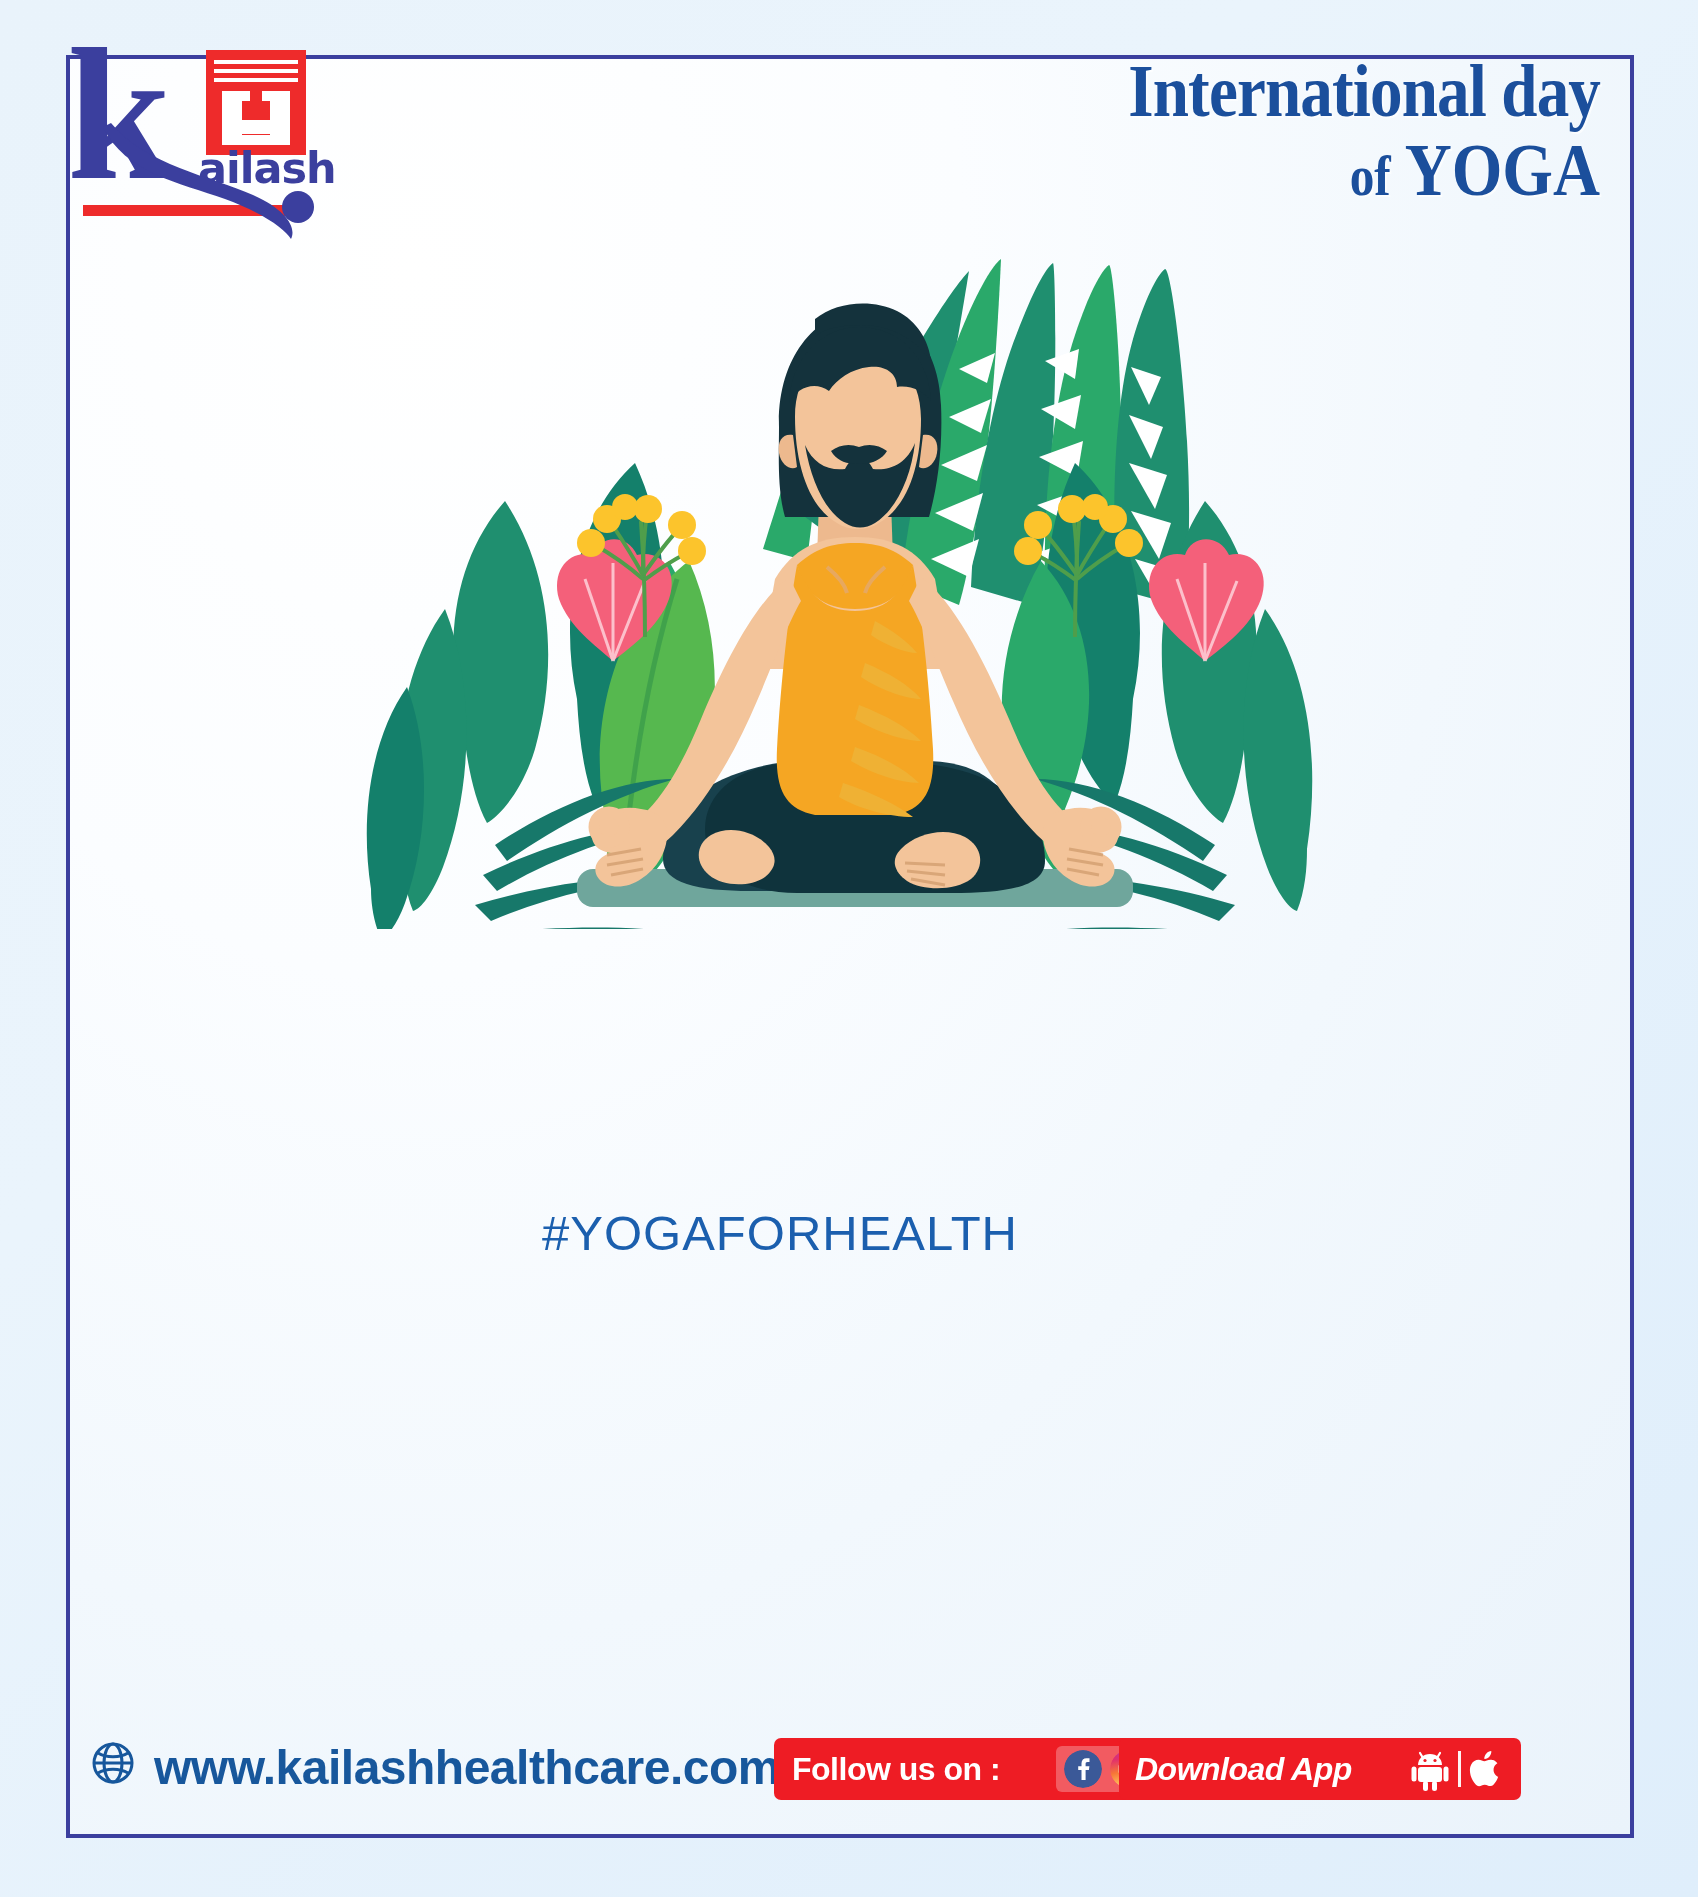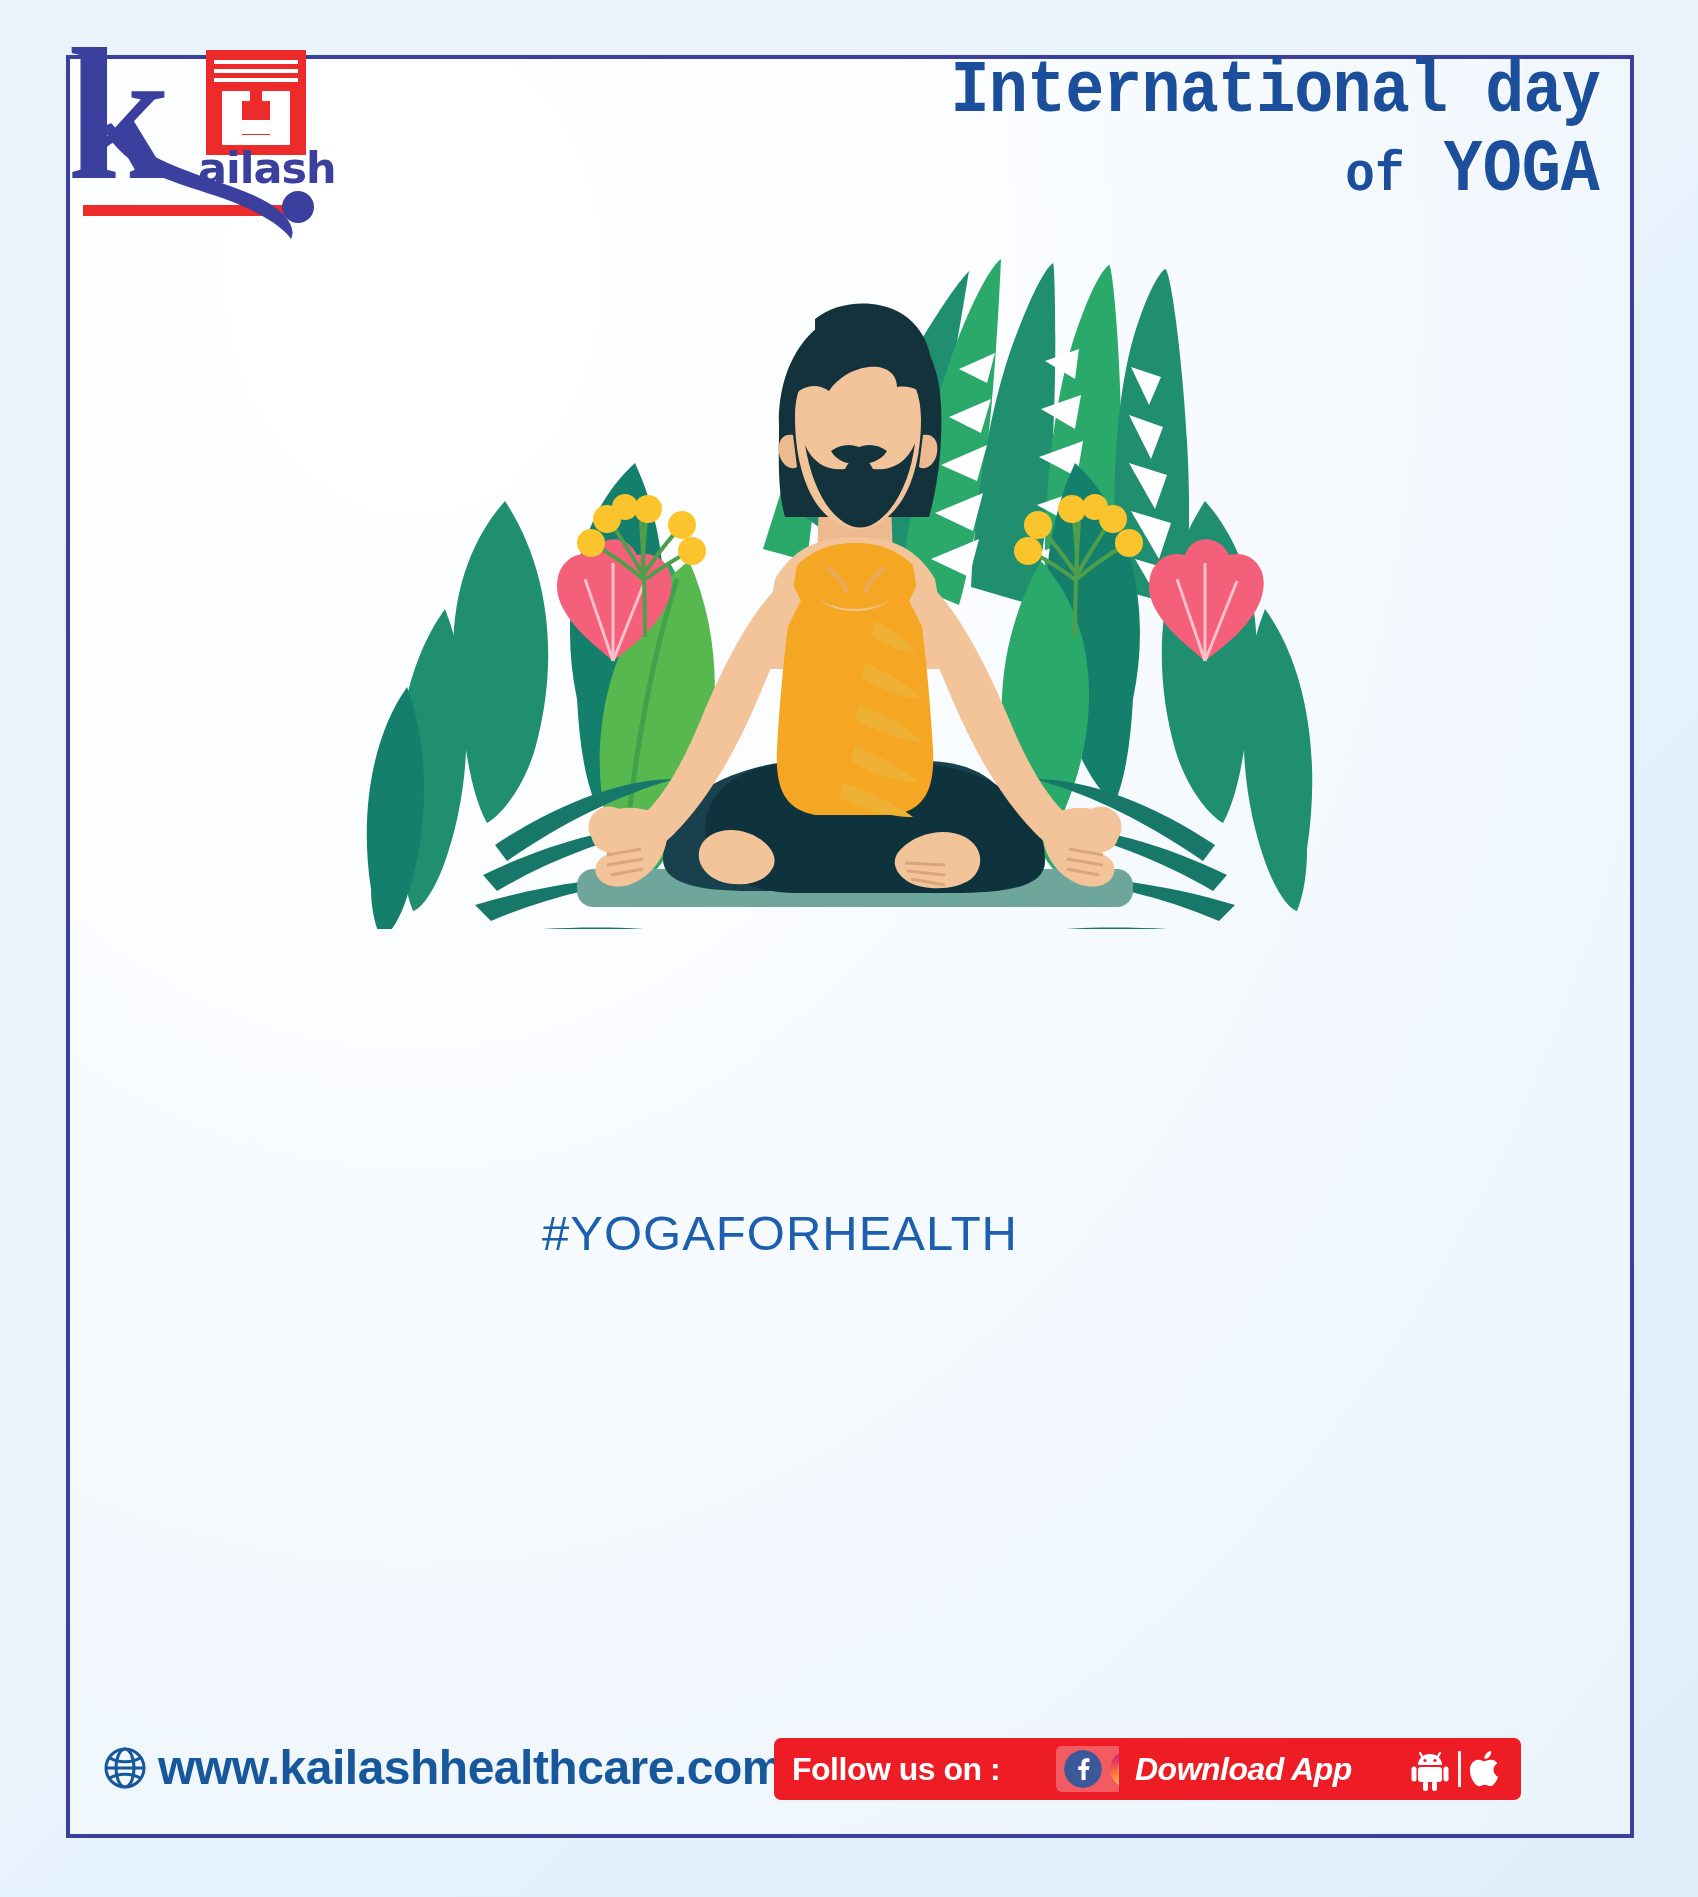--- a/index.html
+++ b/index.html
@@ -50,21 +50,21 @@
   .logo-redline{
     position:absolute; left:16px; top:184px; width:228px; height:11px; background:#ee2b2b;
   }
   .logo-swash{
     position:absolute; left:18px; top:100px; width:260px; height:120px; pointer-events:none;
   }
   
   .title{
     position:absolute; right:30px; top:-3px;
     text-align:right; color:#1b4f9c;
-    font-family:Liberation Mono, monospace;
+    font-family:Liberation Serif, serif;
     font-weight:700;
     line-height:0.96;
     text-shadow:2px 2px 0 rgba(255,255,255,.65);
   }
   .title .l1{font-size:74px; transform:scaleX(0.88); transform-origin:right center; display:block; letter-spacing:-1px;}
   .title .l2{font-size:74px; transform:scaleX(0.88); transform-origin:right center; display:block; margin-top:8px;}
   .title .l2 .small{font-size:56px;}
   
   .illu{position:absolute; left:275px; top:190px; width:1020px; height:680px;}
   .illu svg{display:block;}
@@ -96,22 +96,22 @@
     position:absolute; left:0; right:0; top:1146px;
     text-align:center; padding-right:140px;
     color:#1b5fae; font-size:49px; font-weight:400;
     font-family:"Liberation Sans", sans-serif; letter-spacing:1px;
   }
   
   .footer{
     position:absolute; left:0; right:0; bottom:0; height:112px;
   }
   .web{
-    position:absolute; left:32px; top:18px;
-    display:flex; align-items:center; gap:10px;
+    position:absolute; left:20px; top:18px;
+    display:flex; gap:18px;
   }
   .web .url{
     font-size:48px; font-weight:700; color:#17579c;
     font-family:"Liberation Sans", sans-serif; letter-spacing:-.5px;
   }
   .badge{
     position:absolute; top:16px; height:62px;
     background:#ee1c24; border-radius:7px;
     display:flex; align-items:center; color:#fff;
     font-family:"Liberation Sans", sans-serif;

